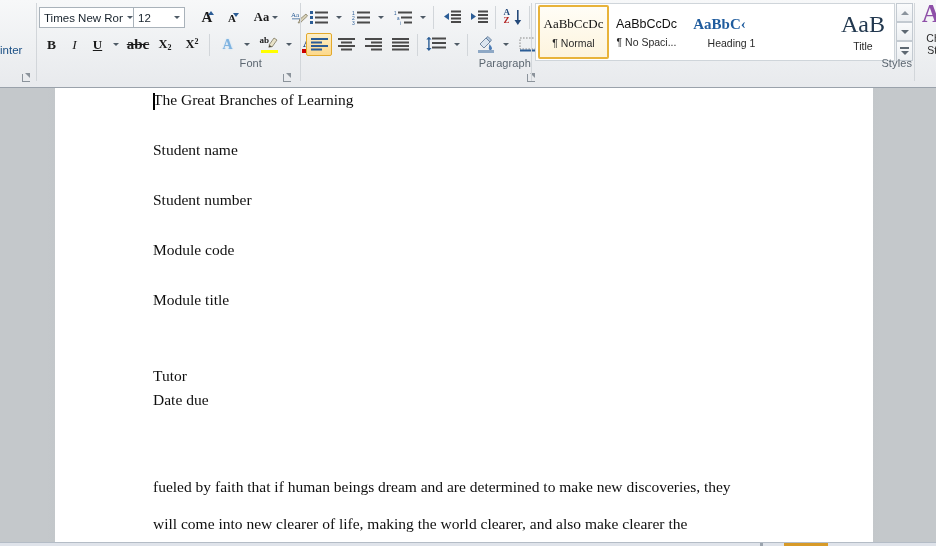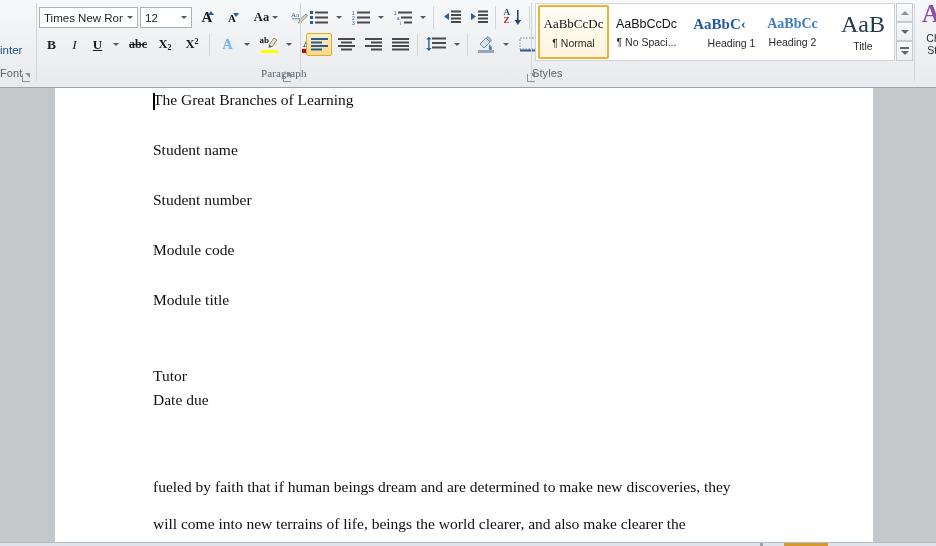--- a/index.html
+++ b/index.html
@@ -23,22 +23,22 @@
     overflow: hidden;
   }
   .rgroup {
     position: absolute; top: 0; height: 87px;
   }
   .rgroup-sep {
     position: absolute; top: 3px; height: 78px; width: 1px;
     background: #d2d6da;
   }
   .glabel {
-    position: absolute; bottom: 8px; width: 100%;
-    text-align: left; font-size: 11px; color: #5b6670;
+    position: absolute; bottom: 18px; width: 100%;
+    text-align: right; font-size: 11px; color: #5b6670;
     letter-spacing: .1px;
   }
   .dlaunch {
     position: absolute; bottom: 3px; right: 4px;
     width: 11px; height: 11px; cursor: pointer;
   }
   .dlaunch::before {
     content:""; position:absolute; left:1px; top:1px;
     width:7px; height:7px;
     border-left:1px solid #8b939b; border-bottom:1px solid #8b939b;
@@ -159,21 +159,21 @@
 
     <div class="rgroup" style="left:37px; width:262px;">
 
       <div class="combo" style="left:2px; top:7px; width:99px; height:21px;">
         <span class="cv">Times New Rom</span>
         <span class="cbtn">
             <i class="caret"></i>
           </span>
       </div>
 
-      <div class="combo" style="left:103px; top:7px; width:52px; height:21px;">
+      <div class="combo" style="left:96px; top:7px; width:52px; height:21px;">
         <span class="cv">12</span>
         <span class="cbtn">
             <i class="caret"></i>
           </span>
       </div>
 
       <div class="btn" style="left:158px; top:6px; width:24px; height:23px;">
         <span class="ic" style="font-weight:bold;font-size:15px;position:relative;">A</span>
         <span style="position:absolute;right:4px;top:4px;width:0;height:0;border-left:3px solid transparent;border-right:3px solid transparent;border-bottom:4px solid #2b5d96;"></span>
       </div>
@@ -203,21 +203,21 @@
       <div class="btn" style="left:26px; top:33px; width:23px; height:23px;">
         <span class="ic" style="font-style:italic;font-size:13.5px;">I</span>
       </div>
       <div class="btn" style="left:49px; top:33px; width:23px; height:23px;">
         <span class="ic" style="text-decoration:underline;font-weight:bold;font-size:13px;">U</span>
       </div>
       <div class="btn" style="left:72px; top:33px; width:14px; height:23px;">
         <i class="caret"></i>
       </div>
       <div class="btn" style="left:88px; top:33px; width:26px; height:23px;">
-        <span class="ic" style="text-decoration:line-through;font-weight:bold;font-size:12px;">abc</span>
+        <span class="ic" style="text-decoration:line-through;font-weight:bold;font-size:15px;">abc</span>
       </div>
       <div class="btn" style="left:115px; top:33px; width:26px; height:23px;">
         <span class="ic" style="font-weight:bold;font-size:12.5px;">X</span>
         <span class="ic" style="font-weight:bold;font-size:8px;align-self:flex-end;margin-bottom:3px;">2</span>
       </div>
       <div class="btn" style="left:142px; top:33px; width:26px; height:23px;">
         <span class="ic" style="font-weight:bold;font-size:12.5px;">X</span>
         <span class="ic" style="font-weight:bold;font-size:8px;align-self:flex-start;margin-top:3px;">2</span>
       </div>
 
@@ -411,21 +411,21 @@
       <div class="btn" style="left:214px; top:33px; width:26px; height:23px;">
         <svg width="18" height="15" viewBox="0 0 18 15">
           <rect x="1" y="1" width="16" height="11" fill="none" stroke="#8a8a8a" stroke-width="1" stroke-dasharray="1.6 1.4"></rect>
           <rect x="1" y="12.5" width="16" height="2" fill="#2b5d96"></rect>
         </svg>
       </div>
       <div class="btn" style="left:240px; top:33px; width:13px; height:23px;">
           <i class="caret"></i>
         </div>
 
-      <div class="glabel" style="left:-40px;width:270px;font-family:Liberation Serif, serif;">Paragraph</div>
+      <div class="glabel" style="left:-40px;width:270px;">Paragraph</div>
       <div class="dlaunch" style="right:-8px;"></div>
     </div>
 
     <div class="rgroup-sep" style="left:531px;"></div>
 
     <div class="rgroup" style="left:532px; width:380px;">
 
       <div style="position:absolute;left:3px;top:3px;width:360px;height:58px;background:#ffffff;border:1px solid #cfd5da;">
 
         <div style="position:absolute;left:2px;top:1px;width:71px;height:54px;background:linear-gradient(180deg,#fffdf6,#fdf4dd);border:2px solid #e8b33a;border-radius:2px;display:flex;flex-direction:column;align-items:center;justify-content:center;cursor:pointer;">
@@ -436,24 +436,20 @@
         <div style="position:absolute;left:75px;top:1px;width:71px;height:54px;display:flex;flex-direction:column;align-items:center;justify-content:center;cursor:pointer;">
           <div style="font-family:'Liberation Sans',sans-serif;font-size:12.5px;color:#111;overflow:hidden;white-space:nowrap;width:68px;text-align:center;">AaBbCcDc</div>
           <div style="font-size:10.5px;color:#2a2a2a;margin-top:5px;white-space:nowrap;">¶ No Spaci...</div>
         </div>
 
         <div style="position:absolute;left:148px;top:1px;width:71px;height:54px;display:flex;flex-direction:column;align-items:center;justify-content:center;cursor:pointer;">
           <div style="font-family:'Liberation Serif',serif;font-weight:bold;font-size:15px;color:#1f5c9e;overflow:hidden;white-space:nowrap;width:68px;text-align:center;">AaBbC‹</div>
           <div style="font-size:10.5px;color:#2a2a2a;margin-top:4px;white-space:nowrap;padding-left:24px;">Heading 1</div>
         </div>
 
-        <div style="position:absolute;left:221px;top:1px;width:71px;height:54px;display:flex;flex-direction:column;align-items:center;justify-content:center;cursor:pointer;">
-          <div style="font-family:'Liberation Serif',serif;font-weight:bold;font-size:14px;color:#3d81c2;overflow:hidden;white-space:nowrap;width:68px;text-align:center;">AaBbCc</div>
-          <div style="font-size:10.5px;color:#2a2a2a;margin-top:4px;white-space:nowrap;">Heading 2</div>
-        </div>
 
         <div style="position:absolute;left:294px;top:1px;width:66px;height:54px;display:flex;flex-direction:column;align-items:center;justify-content:center;cursor:pointer;">
           <div style="font-family:'Liberation Serif',serif;font-size:24px;color:#22384f;line-height:1;overflow:hidden;white-space:nowrap;">AaB</div>
           <div style="font-size:10.5px;color:#2a2a2a;margin-top:4px;white-space:nowrap;">Title</div>
         </div>
       </div>
 
       <div style="position:absolute;left:364px;top:3px;width:17px;height:19px;background:linear-gradient(180deg,#fafbfc,#eceff2);border:1px solid #c3cad1;display:flex;align-items:center;justify-content:center;cursor:pointer;">
         <span style="width:0;height:0;border-left:4px solid transparent;border-right:4px solid transparent;border-bottom:4px solid #8b949d;"></span>
       </div>
@@ -492,21 +488,21 @@
         <div class="dline" style="top:4px;">The Great Branches of Learning</div>
 
         <div class="dline" style="top:54px;">Student name</div>
         <div class="dline" style="top:104px;">Student number</div>
         <div class="dline" style="top:154px;">Module code</div>
         <div class="dline" style="top:204px;">Module title</div>
         <div class="dline" style="top:254px;margin-top:26px;">Tutor</div>
         <div class="dline" style="top:304px;">Date due</div>
 
         <div class="dline" style="top:391px;">fueled by faith that if human beings dream and are determined to make new discoveries, they</div>
-        <div class="dline" style="top:428px;">will come into new terrains of life, beings the world clearer, and also make clearer the</div>
+        <div class="dline" style="top:428px;">will come into new clearer of life, making the world clearer, and also make clearer the</div>
 
       </div>
     </div>
   </div>
 
   <div class="tb-sliver"></div>
   <div class="tb-chip2"></div>
   <div class="tb-chip"></div>
 
 </div>

